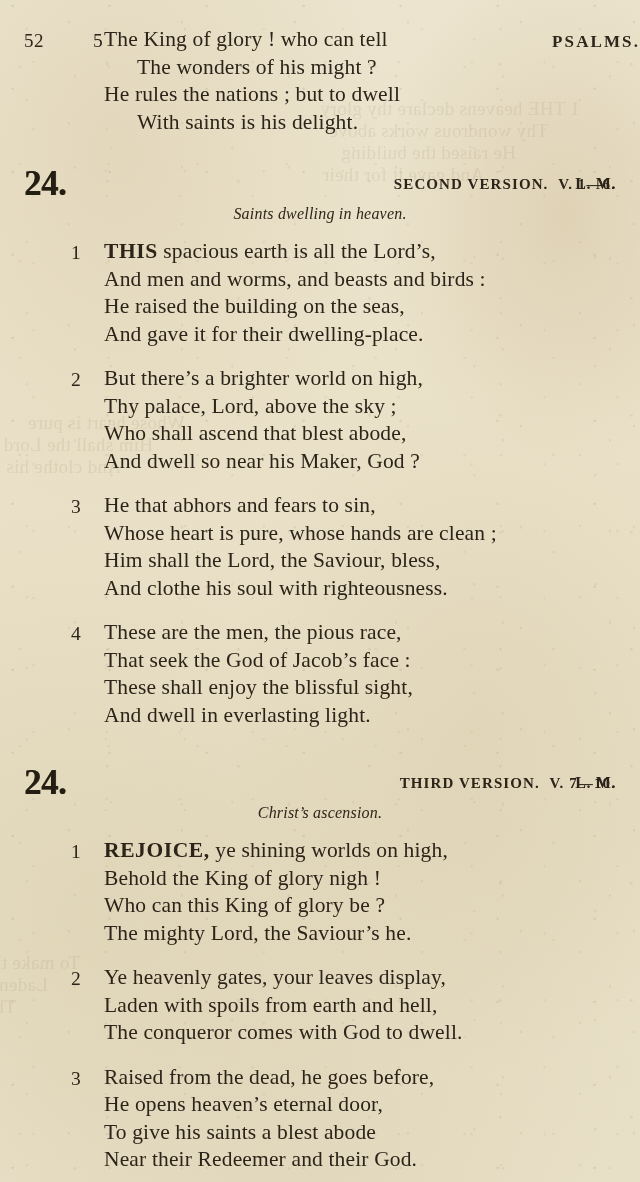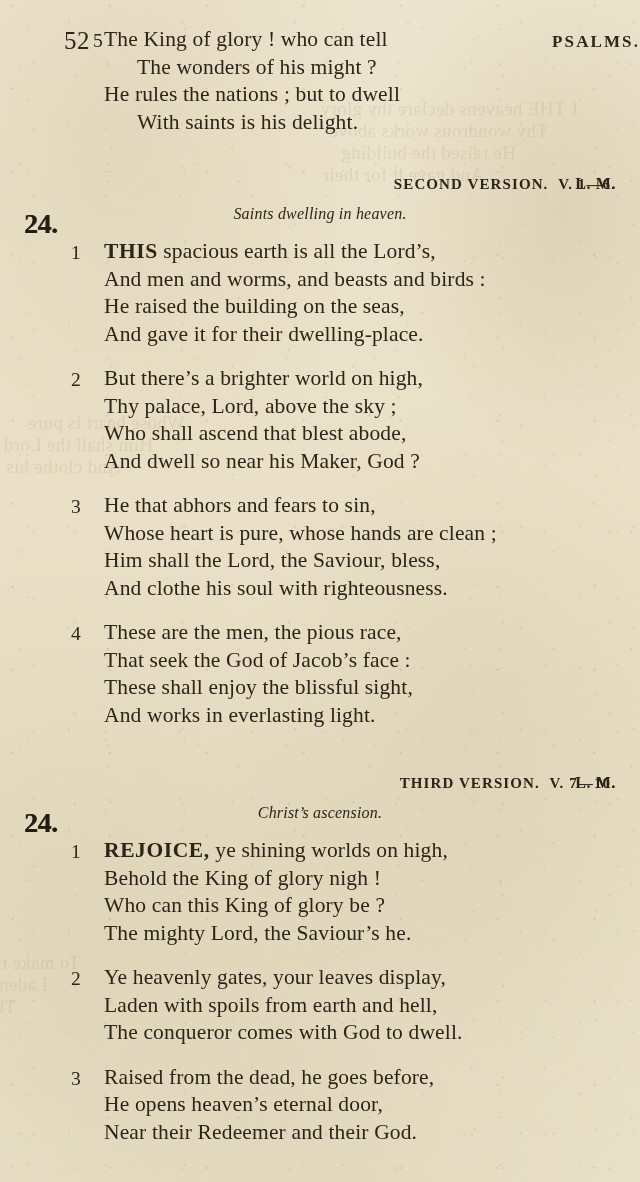--- a/index.html
+++ b/index.html
@@ -71,25 +71,24 @@
     position: absolute;
     top: 28px;
     left: 0;
     right: 0;
     height: 26px;
   }
   .folio {
     position: absolute;
     left: 24px;
     top: 0;
-    font-size: 25px;
+    font-size: 19px;
     line-height: 26px;
     letter-spacing: .5px;
     color: #2e2619;
-    margin-left: 40px;
   }
   .runtitle {
     position: absolute;
     left: 0; right: 0;
     top: 3px;
     text-align: right;
     font-size: 17px;
     line-height: 22px;
     letter-spacing: 2.1px;
     font-weight: 700;
@@ -99,27 +98,26 @@
   
   .hymn-head {
     position: relative;
     height: 30px;
     margin: 0 24px 0 24px;
   }
   .hymn-num {
     position: absolute;
     left: 0;
     top: 0;
-    font-size: 28px;
+    font-size: 35px;
     line-height: 28px;
     font-weight: 700;
     letter-spacing: -.5px;
     color: #241d12;
     text-shadow: 0.5px 0 0 rgba(36,29,18,.75);
-    margin-top: 40px;
   }
   .hymn-version {
     position: absolute;
     left: 0; right: 0;
     top: 4px;
     text-align: right;
     font-size: 15px;
     line-height: 20px;
     letter-spacing: 1.1px;
     font-weight: 700;
@@ -238,21 +236,21 @@
             <div class="stanza lm" style="margin-bottom: 17px;">
               <div class="vline"><span class="vnum">3</span><span>He that abhors and fears to sin,</span></div>
               <div class="vline"><span>Whose heart is pure, whose hands are clean ;</span></div>
               <div class="vline"><span>Him shall the Lord, the Saviour, bless,</span></div>
               <div class="vline"><span>And clothe his soul with righteousness.</span></div>
             </div>
             <div class="stanza lm" style="margin-bottom: 17px;">
               <div class="vline"><span class="vnum">4</span><span>These are the men, the pious race,</span></div>
               <div class="vline"><span>That seek the God of Jacob’s face :</span></div>
               <div class="vline"><span>These shall enjoy the blissful sight,</span></div>
-              <div class="vline"><span>And works in everlasting light.</span></div>
+              <div class="vline"><span>And dwell in everlasting light.</span></div>
             </div>
           </div>
         </div>
         <div class="hymn" style="margin-top: 40px;">
           <div class="hymn-head">
             <div class="hymn-num">24.</div>
             <div class="hymn-version"><span>THIRD VERSION.</span>&nbsp;&nbsp;<span>V. 7—10.</span></div>
             <div class="hymn-meter">L. M.</div>
           </div>
           <div class="hymn-sub" style="margin-left: 24px; margin-right: 24px;">Christ’s ascension.</div>
@@ -264,20 +262,21 @@
               <div class="vline"><span>The mighty Lord, the Saviour’s he.</span></div>
             </div>
             <div class="stanza lm" style="margin-bottom: 17px;">
               <div class="vline"><span class="vnum">2</span><span>Ye heavenly gates, your leaves display,</span></div>
               <div class="vline"><span>Laden with spoils from earth and hell,</span></div>
               <div class="vline"><span>The conqueror comes with God to dwell.</span></div>
             </div>
             <div class="stanza lm" style="margin-bottom: 17px;">
               <div class="vline"><span class="vnum">3</span><span>Raised from the dead, he goes before,</span></div>
               <div class="vline"><span>He opens heaven’s eternal door,</span></div>
+              <div class="vline"><span>To give his saints a blest abode</span></div>
               <div class="vline"><span>Near their Redeemer and their God.</span></div>
             </div>
           </div>
         </div>
       </div>
 
   </div>
 </div>
 
 </body></html>

